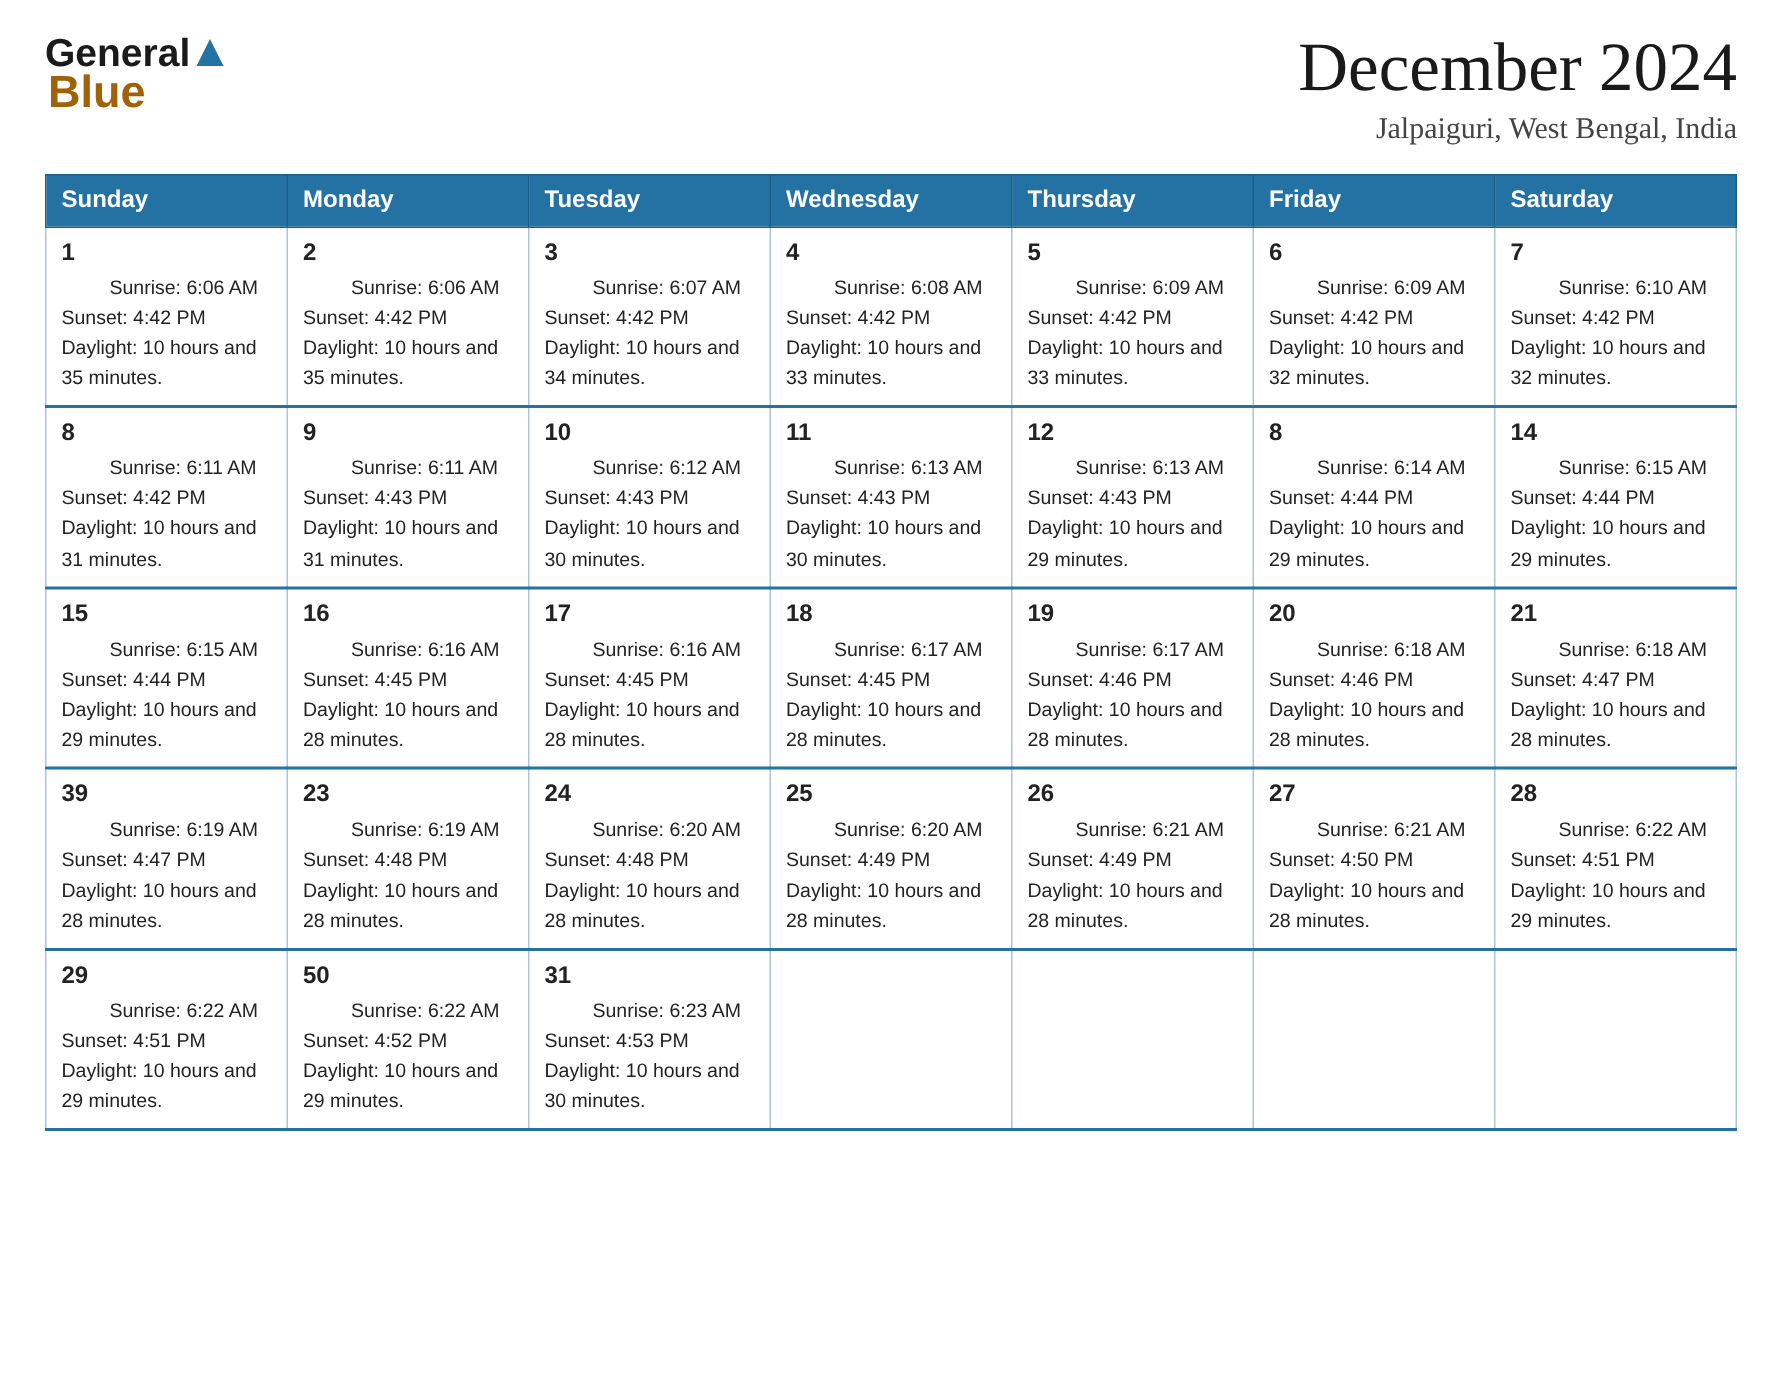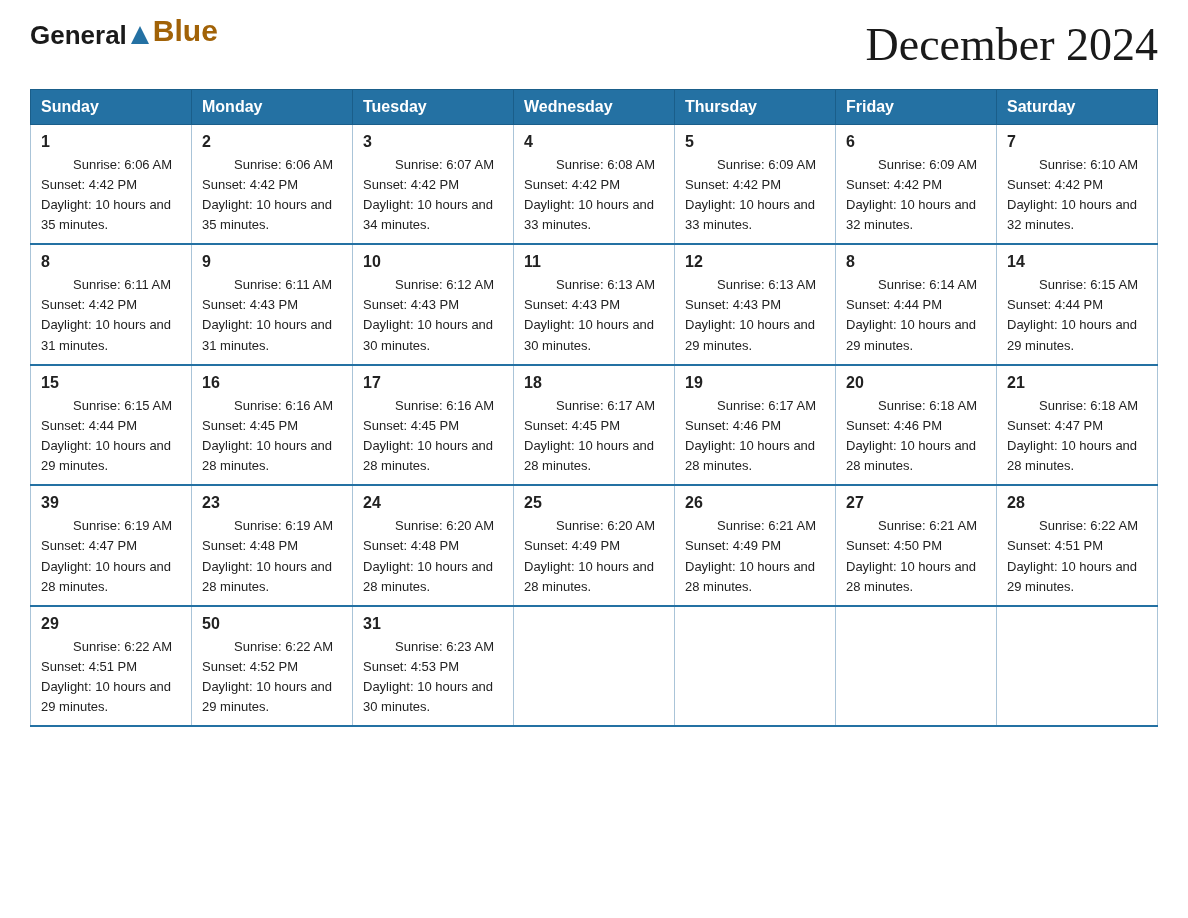--- a/index.html
+++ b/index.html
@@ -90,33 +90,34 @@
     }
     td.empty {
       background: #fff;
     }
   </style>
 </head>
 <body>
 
 <div class="header">
   <div class="logo">
-    <div style="display:flex;align-items:flex-start;">
+    <div style="display:flex;flex-direction:column;align-items:flex-start;">
       <div style="display:flex;align-items:center;">
         <span class="logo-text-general">General</span>
 
         <svg width="22" height="22" viewBox="0 0 22 22" style="margin-left:2px;margin-bottom:2px;">
           <polygon points="2,20 11,2 20,20" fill="#2471a3"></polygon>
         </svg>
       </div>
       <span class="logo-text-blue" style="margin-top:-6px;margin-left:2px;">Blue</span>
     </div>
   </div>
   <div class="title-block">
     <div class="calendar-title">December 2024</div>
+    <div class="calendar-subtitle">Jalpaiguri, West Bengal, India</div>
   </div>
 </div>
 
 <table>
   <thead>
     <tr>
     <th>Sunday</th>
         <th>Monday</th>
         <th>Tuesday</th>
         <th>Wednesday</th>

